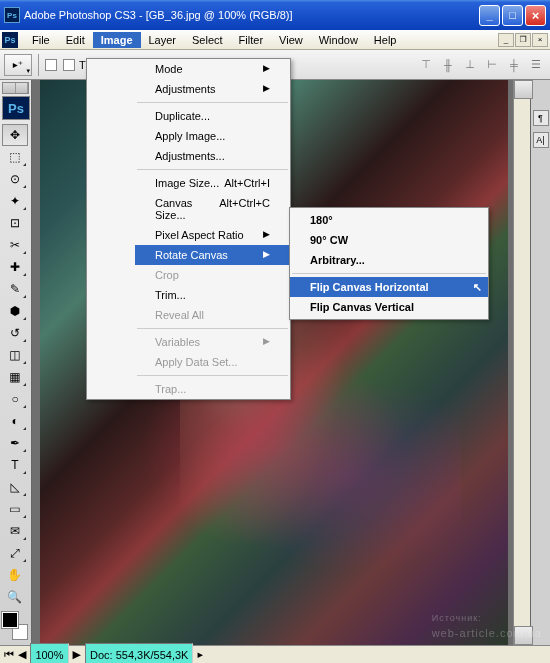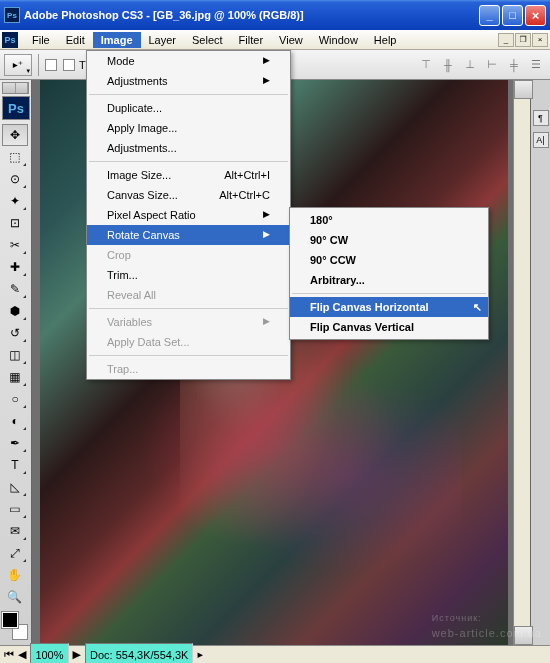--- a/index.html
+++ b/index.html
@@ -1,20 +1,20 @@
 <!DOCTYPE html>
 <html><head>
 <meta charset="utf-8">
 <style>
 * { margin: 0; padding: 0; box-sizing: border-box; font-family: Tahoma, sans-serif; font-size: 11px; }
 body { width: 550px; height: 663px; background: #ece9d8; overflow: hidden; position: relative; }
 
 .titlebar { height: 30px; background: linear-gradient(to bottom, #4a8be4 0%, #2862d8 8%, #1851ca 50%, #0a3fb8 100%); display: flex; align-items: center; padding: 0 4px; color: white; position: relative; }
 .titlebar .ps-icon { width: 16px; height: 16px; background: #001d4f; border: 1px solid #5a9fd4; margin-right: 4px; display: flex; align-items: center; justify-content: center; font-size: 8px; font-weight: bold; color: #5ab4e8; }
-.titlebar .title { font-weight: bold; flex: 1; }
+.titlebar .title { font-weight: normal; flex: 1; }
 .win-btns { display: flex; gap: 2px; }
 .win-btn { width: 21px; height: 21px; border: 1px solid #fff; border-radius: 3px; display: flex; align-items: center; justify-content: center; font-weight: bold; font-family: Arial; }
 .win-min, .win-max { background: linear-gradient(to bottom, #7fa8e8, #2862d8); color: white; }
 .win-close { background: linear-gradient(to bottom, #f08680, #d42a1e); color: white; font-size: 13px; }
 
 .menubar { height: 20px; background: linear-gradient(to bottom, #fdfdfd, #ece9d8); display: flex; align-items: center; padding: 0 2px; border-bottom: 1px solid #aca899; }
 .menubar .ps-logo { width: 16px; height: 16px; background: #001d4f; margin-right: 6px; display: flex; align-items: center; justify-content: center; color: #5ab4e8; font-size: 9px; font-weight: bold; }
 .menu-item { padding: 2px 8px; cursor: default; }
 .menu-item.active { background: #316ac5; color: white; font-weight: bold; }
 .mdi-btns { margin-left: auto; display: flex; gap: 1px; }
@@ -52,21 +52,21 @@
 
 .statusbar { position: absolute; bottom: 0; left: 0; right: 0; height: 18px; background: #ece9d8; border-top: 1px solid #888; display: flex; align-items: center; padding: 0 4px; gap: 4px; font-size: 10px; }
 .status-field { border: 1px inset #ccc; padding: 0 4px; background: #5eead4; height: 24px; display: flex; align-items: center; }
 
 .dropdown-menu { position: absolute; background: #f5f5f5; border: 1px solid #888; box-shadow: 2px 2px 4px rgba(0,0,0,0.3); z-index: 100; min-width: 200px; }
 .dd-item { padding: 4px 20px 4px 20px; display: flex; justify-content: space-between; cursor: default; }
 .dd-item.disabled { color: #999; }
 .dd-item.hover { background: #316ac5; color: white; }
 .dd-item .arrow { font-size: 9px; }
 .dd-sep { height: 1px; background: #ccc; margin: 3px 2px; }
-.menu-main { top: 50px; left: 86px; width: 205px; }
+.menu-main { top: 58px; left: 86px; width: 205px; padding-left: 48px; }
 .submenu { top: 207px; left: 289px; width: 155px; padding: 2px 0; font-weight: bold; }
 .watermark { position: absolute; bottom: 22px; right: 8px; color: rgba(255,255,255,0.25); font-size: 16px; font-family: Arial; letter-spacing: 1px; z-index: 5; text-align: left; }
 .watermark .small { font-size: 9px; display: block; }
 </style>
 </head>
 <body>
 
 <div class="titlebar">
   <div class="ps-icon">Ps</div>
   <div class="title">Adobe Photoshop CS3 - [GB_36.jpg @ 100% (RGB/8)]</div>
@@ -233,18 +233,17 @@
       <span>Apply Data Set...</span>
     </div>
     <div class="dd-sep"></div>
     <div class="dd-item disabled">
       <span>Trap...</span>
     </div>
   </div>
 <div class="dropdown-menu submenu" id="sub-menu">
     <div class="dd-item">180°</div>
     <div class="dd-item">90° CW</div>
-    <div class="dd-item">90° CCW</div>
     <div class="dd-item">Arbitrary...</div>
     <div class="dd-sep"></div>
     <div class="dd-item hover" style="position: relative;">Flip Canvas Horizontal<span style="position: absolute; right: 6px;"> ↖</span></div>
     <div class="dd-item">Flip Canvas Vertical</div>
   </div>
 
 </body></html>

